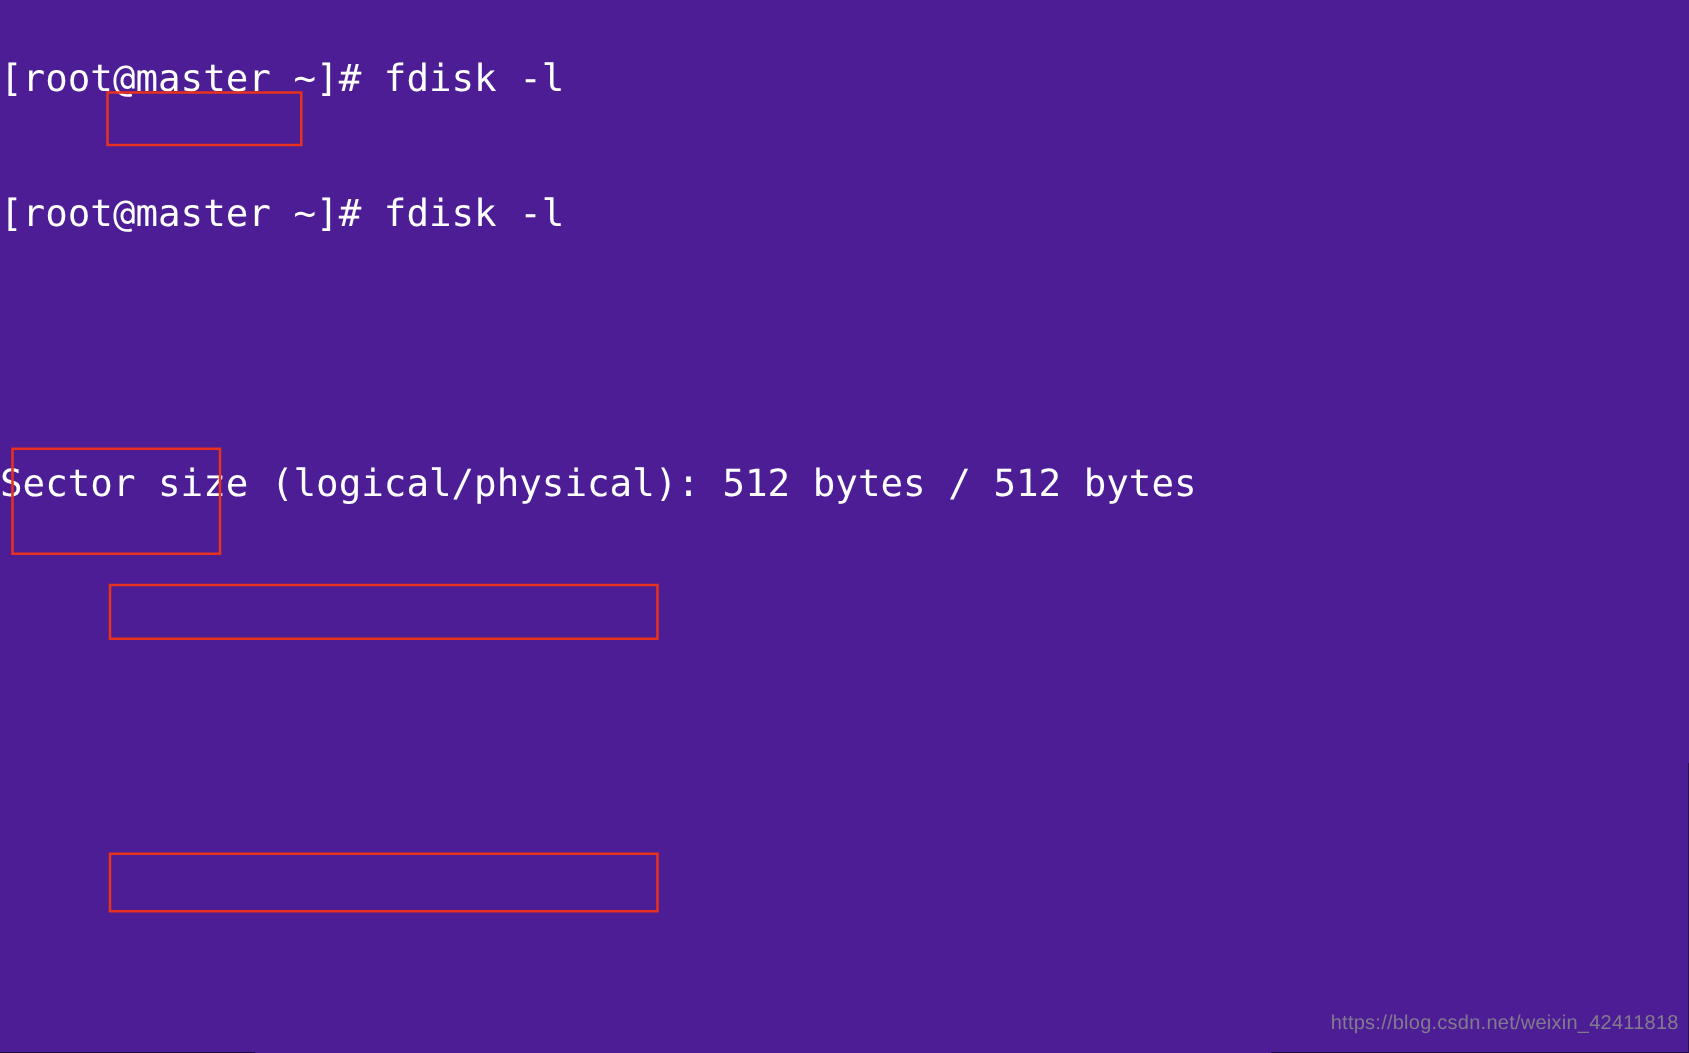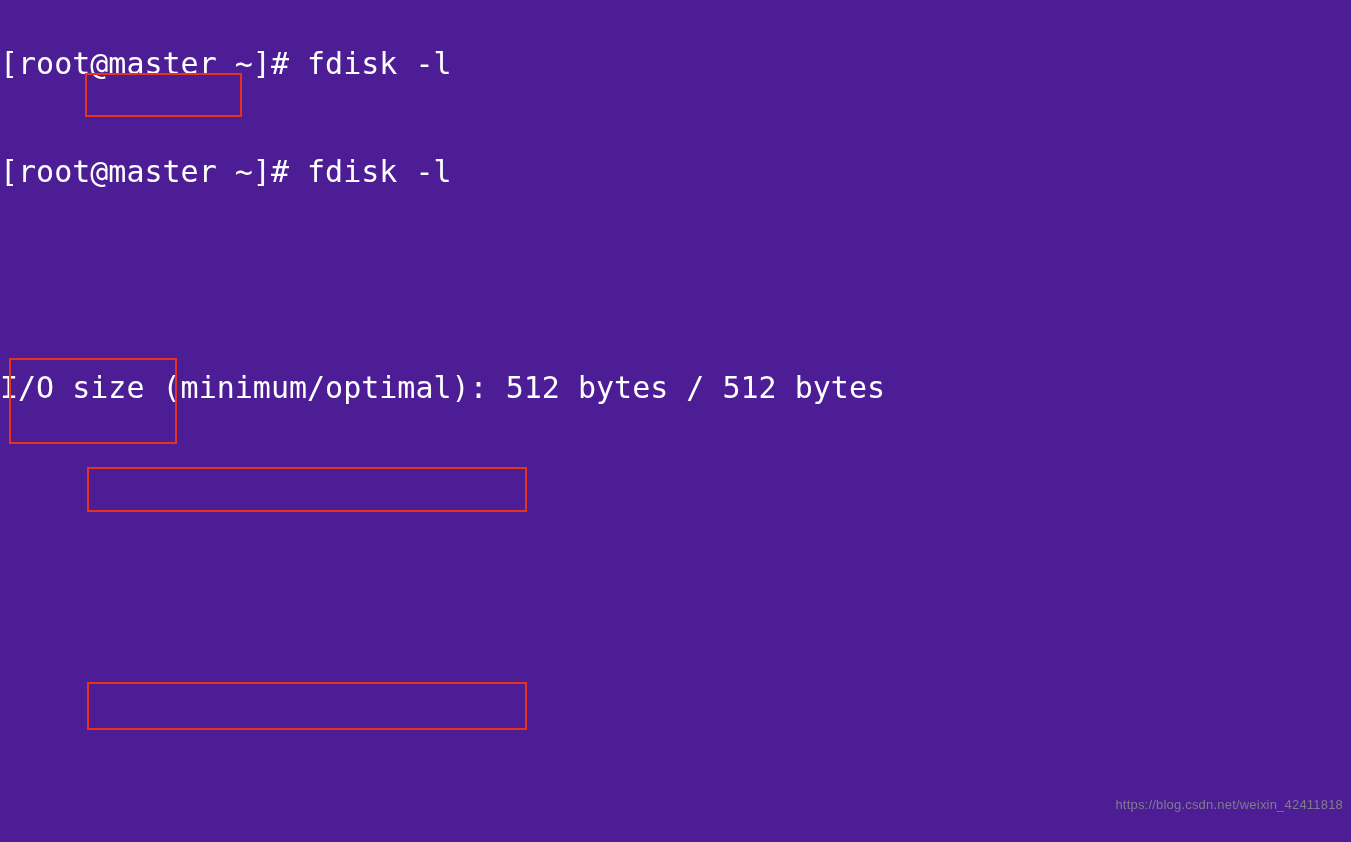--- a/index.html
+++ b/index.html
@@ -39,38 +39,38 @@
     position: absolute;
     border: 2px solid #e8321e;
     box-sizing: border-box;
     background: transparent;
     pointer-events: none;
   }
   
   #watermark {
     position: absolute;
     right: 8px;
-    bottom: 30px;
+    bottom: 14px;
     color: #8c8c8c;
     font-family: "Liberation Sans", sans-serif;
-    font-size: 13px;
+    font-size: 16px;
     letter-spacing: 0.2px;
     opacity: 0.85;
   }
 </style>
 </head>
 <body>
 
 <div id="screen">
 
   <div id="term">
     <div class="line">[root@master ~]# fdisk -l</div>
     <div class="line">[root@master ~]# fdisk -l</div>
     <div class="line"></div>
-    <div class="line">I/O size (minimum/optimal): 512 bytes / 512 bytes</div>
+    <div class="line">Sector size (logical/physical): 512 bytes / 512 bytes</div>
     
     
     
     
     
     
     
     
     
     

